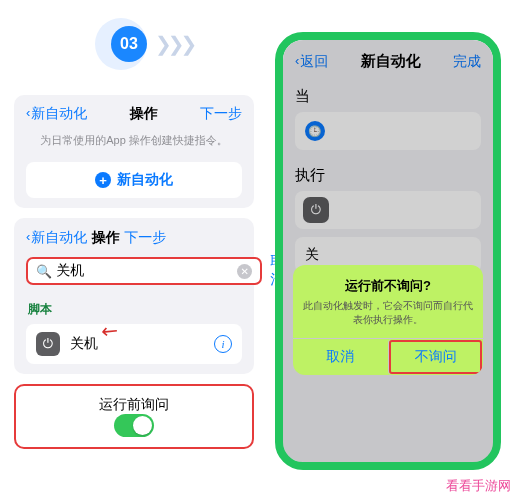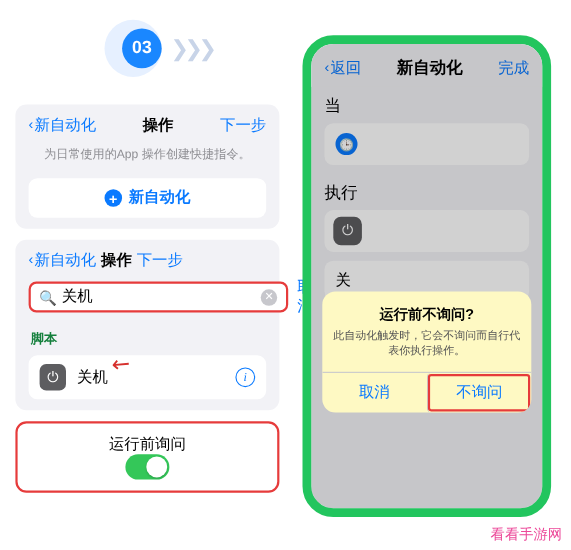--- a/index.html
+++ b/index.html
@@ -54,21 +54,21 @@
 .clock-icon { width: 20px; height: 20px; border-radius: 50%; background: #0a7aff; color: #fff; display: inline-flex; align-items: center; justify-content: center; font-size: 11px; }
 .power-sq { width: 26px; height: 26px; border-radius: 7px; background: #5d5d60; color: #fff; display: inline-flex; align-items: center; justify-content: center; font-size: 13px; }
 .dim-row { background: #fff; border-radius: 8px; padding: 9px 10px; font-size: 14px; color: #000; margin-top: 8px; }
 .opt-row { background: #fff; border-radius: 8px; padding: 9px 10px; font-size: 14px; color: #000; margin-top: 8px; display: flex; justify-content: space-between; align-items: center; }
 .mini-toggle { width: 34px; height: 20px; border-radius: 10px; background: #e5e5ea; position: relative; }
 .mini-toggle::after { content: ""; position: absolute; left: 2px; top: 2px; width: 16px; height: 16px; border-radius: 50%; background: #fff; box-shadow: 0 1px 2px rgba(0,0,0,0.15); }
 
 
 .alert-scrim { position: absolute; inset: 0; background: rgba(0,0,0,0.18); display: flex; align-items: center; justify-content: center; pointer-events: none; }
 .phone { position: absolute; }
-.alert-wrap { position: absolute; top: 225px; left: 50%; transform: translateX(-50%); width: 190px; background: #fef9c3; border-radius: 12px; overflow: hidden; text-align: center; pointer-events: auto; }
+.alert-wrap { position: absolute; top: 225px; left: 50%; transform: translateX(-50%); width: 190px; background: #bef264; border-radius: 12px; overflow: hidden; text-align: center; pointer-events: auto; }
 .alert-title { font-weight: 600; font-size: 13px; padding: 12px 10px 4px; }
 .alert-msg { font-size: 10px; color: #555; padding: 0 10px 12px; line-height: 1.35; }
 .alert-btns { display: flex; border-top: 0.5px solid #c8c8cc; }
 .alert-btn { flex: 1; padding: 9px 0; font-size: 14px; color: #0a7aff; background: transparent; border: none; }
 .alert-btn + .alert-btn { border-left: 0.5px solid #c8c8cc; }
 .alert-btn.highlight { outline: 2px solid #e63b3b; outline-offset: -3px; border-radius: 4px; }
 
 .watermark { position: absolute; right: 8px; bottom: 5px; font-size: 13px; color: #ec4899; font-family: Liberation Serif, serif; }
 </style>
 </head>

